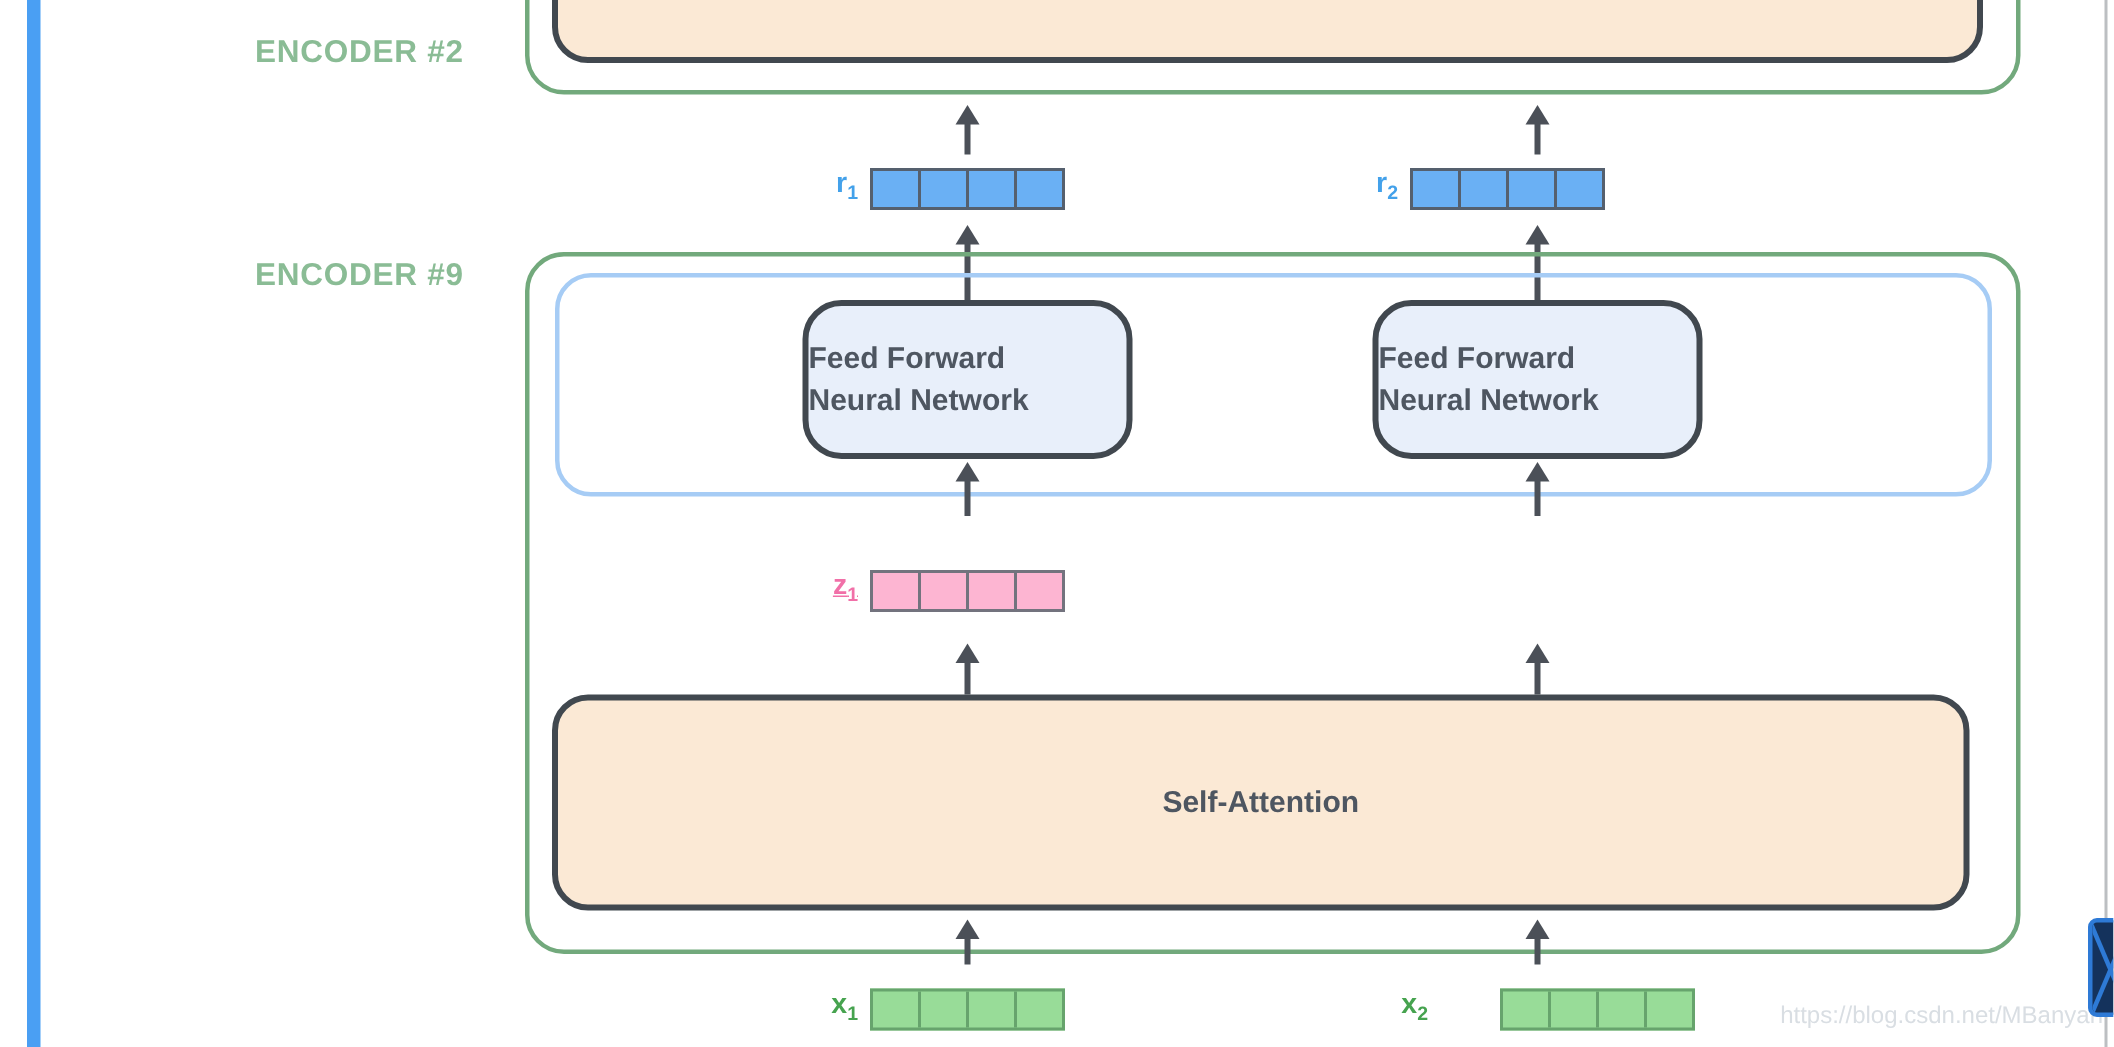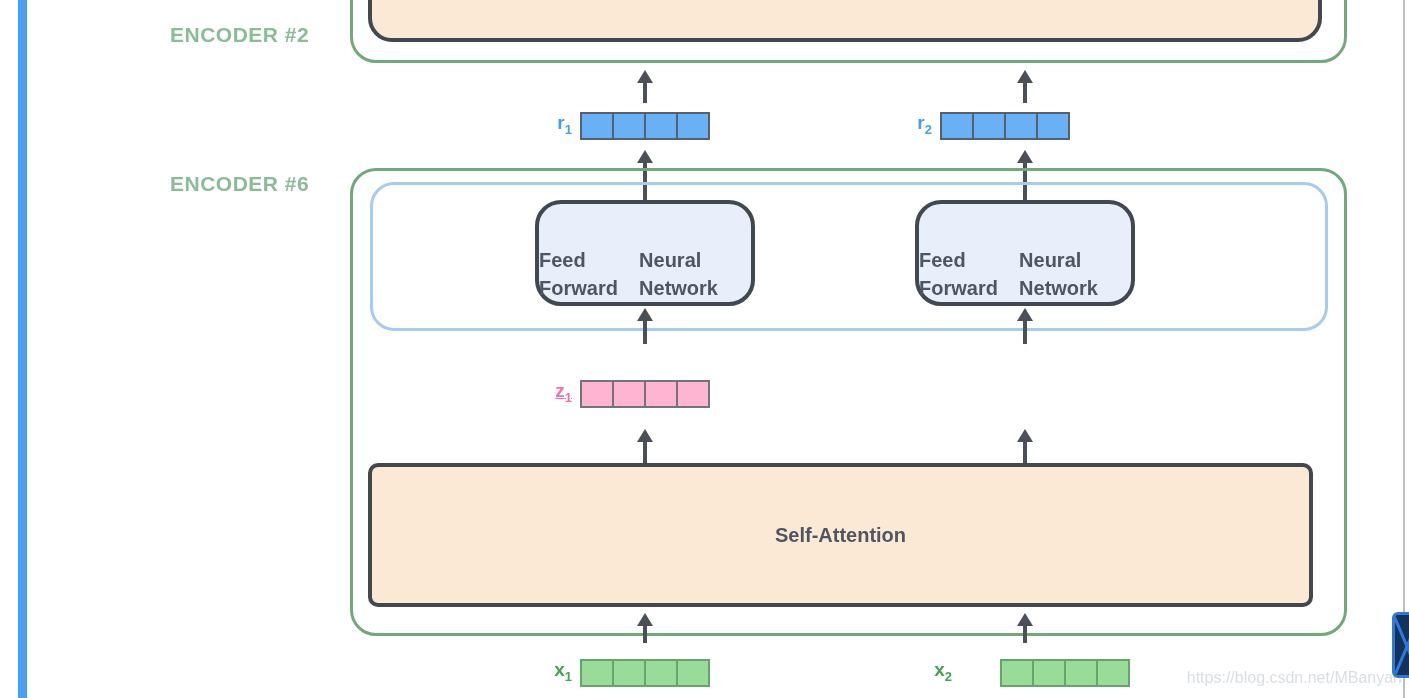--- a/index.html
+++ b/index.html
@@ -14,25 +14,25 @@
   .enc-label-2{left:170px;top:23px;}
   .enc-label-1{left:170px;top:172px;}
 
   .green-outline{position:absolute;border:3px solid var(--encoder-outline);border-radius:26px;background:transparent;}
   .enc2-box{left:350px;top:-60px;width:991px;height:117px;}
   .enc1-box{left:350px;top:168px;width:991px;height:462px;}
   .inner-blue{position:absolute;left:370px;top:182px;width:952px;height:143px;border:3px solid var(--inner-outline);border-radius:24px;}
 
   .dark-box{position:absolute;border:4px solid var(--dark-border);box-sizing:border-box;}
   .peach-partial{left:368px;top:-45px;width:954px;height:87px;background:var(--peach-fill);border-radius:24px;}
-  .self-attn{left:368px;top:463px;width:945px;height:144px;background:var(--peach-fill);border-radius:10px;
+  .self-attn{left:368px;top:463px;width:945px;height:144px;background:var(--peach-fill);border-radius:24px;
     display:flex;align-items:center;justify-content:center;
     font-size:20px;font-weight:600;color:var(--box-text);}
   .ffnn{top:200px;width:220px;height:106px;background:var(--ffnn-fill);border-radius:26px;
-    display:flex;flex-direction:row;align-items:flex-end;justify-content:center;
+    display:flex;flex-direction:column;align-items:flex-start;justify-content:center;
     font-size:20px;font-weight:600;color:var(--box-text);line-height:28px;}
   .ffnn-left{left:535px;} .ffnn-right{left:915px;}
 
   .vec{position:absolute;display:flex;align-items:center;gap:8px;height:28px;}
   .vec-label{width:36px;text-align:right;font-size:19px;font-weight:bold;line-height:40px;}
   .vec-label sub{font-size:13px;}
   .lbl-blue{color:var(--label-blue);} .lbl-pink{color:var(--label-pink);text-decoration:underline;} .lbl-green{color:var(--label-green);}
   .vec-cells{display:flex;width:130px;height:28px;box-sizing:border-box;}
   .cells-blue{background:var(--vector-blue);border:2px solid var(--vector-blue-border);}
   .cells-pink{background:var(--vector-pink);border:2px solid var(--vector-pink-border);}
@@ -87,21 +87,21 @@
         <div class="cell"></div>
         <div class="cell"></div>
         <div class="cell"></div>
         <div class="cell"></div>
       </div>
   </div>
 
   <div class="arrow" style="left:637px;top:150px;height:52px;"></div>
   <div class="arrow" style="left:1017px;top:150px;height:52px;"></div>
 
-  <div class="enc-label enc-label-1">ENCODER #6</div>
+  <div class="enc-label enc-label-1">ENCODER #9</div>
   <div class="green-outline enc1-box"></div>
   <div class="inner-blue"></div>
 
   <div class="dark-box ffnn ffnn-left">
     <div>Feed Forward</div>
     <div>Neural Network</div>
   </div>
   <div class="dark-box ffnn ffnn-right">
     <div>Feed Forward</div>
     <div>Neural Network</div>

